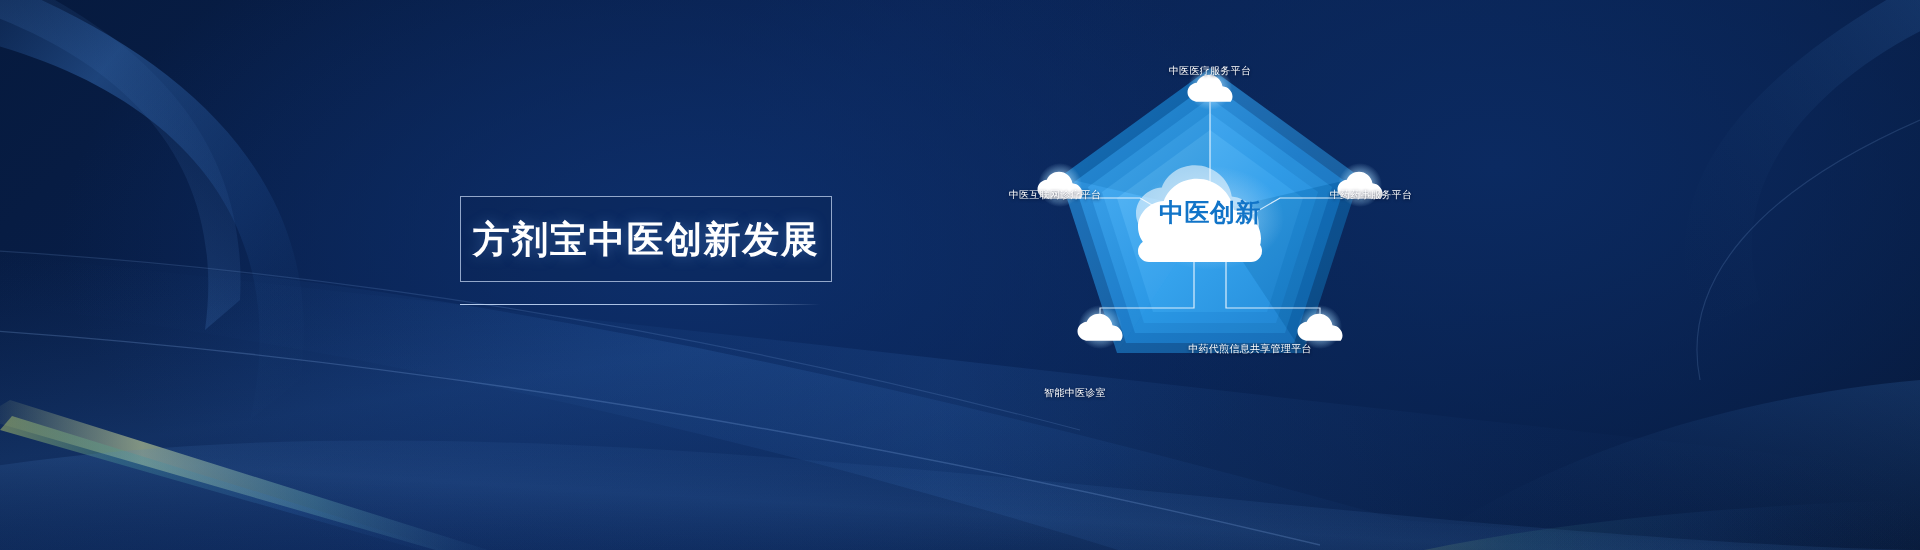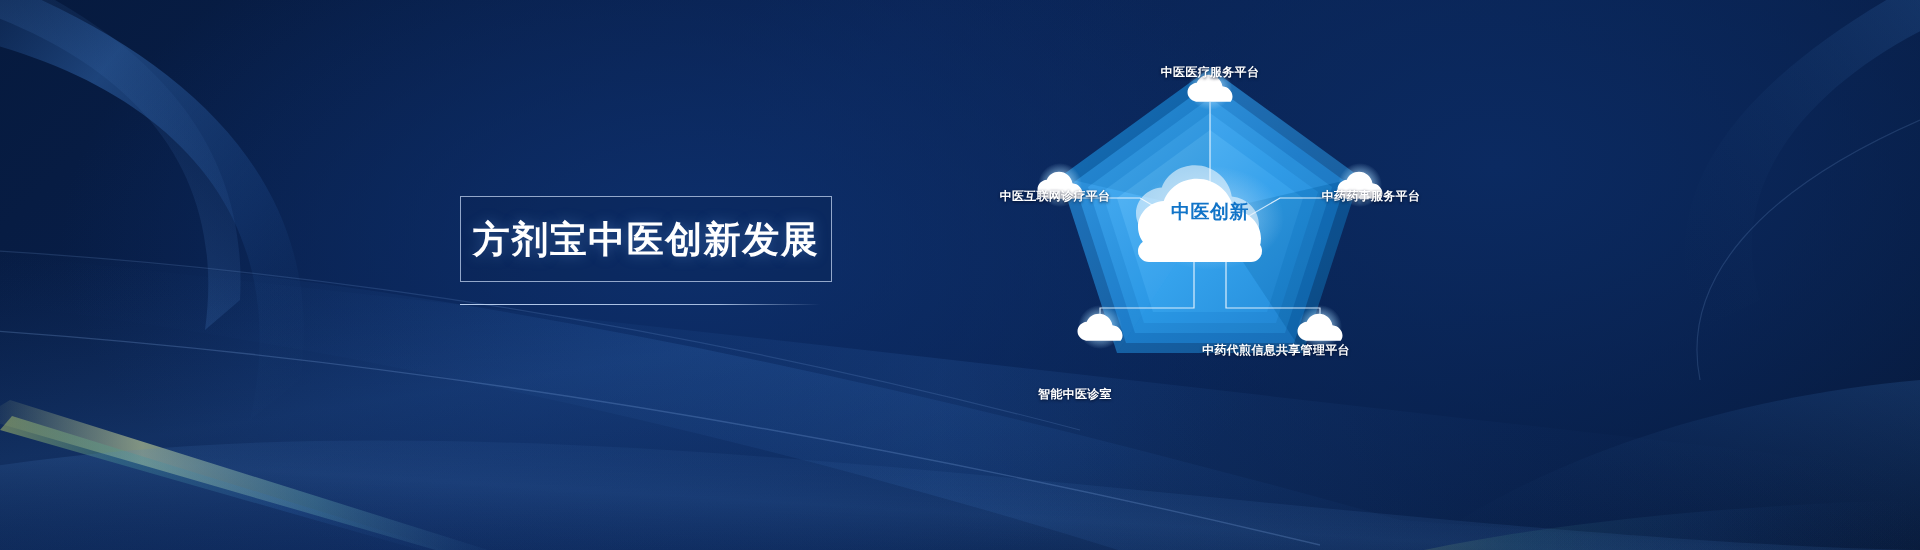--- a/index.html
+++ b/index.html
@@ -47,37 +47,37 @@
 
   
   .diagram{
     position:absolute;left:930px;top:40px;width:560px;height:380px;
   }
   .diagram-svg{position:absolute;left:0;top:0;width:560px;height:380px;overflow:visible;}
 
   .node-label{
     position:absolute;
     color:#ffffff;
-    font-size:12px;
-    font-weight:bold;
+    font-size:10px;
+    font-weight:normal;
     white-space:nowrap;
     letter-spacing:.3px;
     text-shadow:0 1px 3px rgba(0,10,36,.85);
   }
   .lbl-top   { left:280px; top:24px;  transform:translateX(-50%); }
   .lbl-left  { left:125px; top:148px; transform:translateX(-50%); }
   .lbl-right { left:441px; top:148px; transform:translateX(-50%); }
   .lbl-bl    { left:145px; top:302px; transform:translateX(-50%);margin-top:44px; }
-  .lbl-br    { left:320px; top:302px; transform:translateX(-50%);margin-left:26px; }
+  .lbl-br    { left:320px; top:302px; transform:translateX(-50%); }
 
   .center-text{
     position:absolute;
     left:280px;top:172px;transform:translate(-50%,-50%);
     color:#1174c8;
-    font-size:19px;
+    font-size:25px;
     font-weight:bold;
     letter-spacing:.5px;
     white-space:nowrap;
   }
 </style>
 </head>
 <body>
 
 <div class="stage">
 

